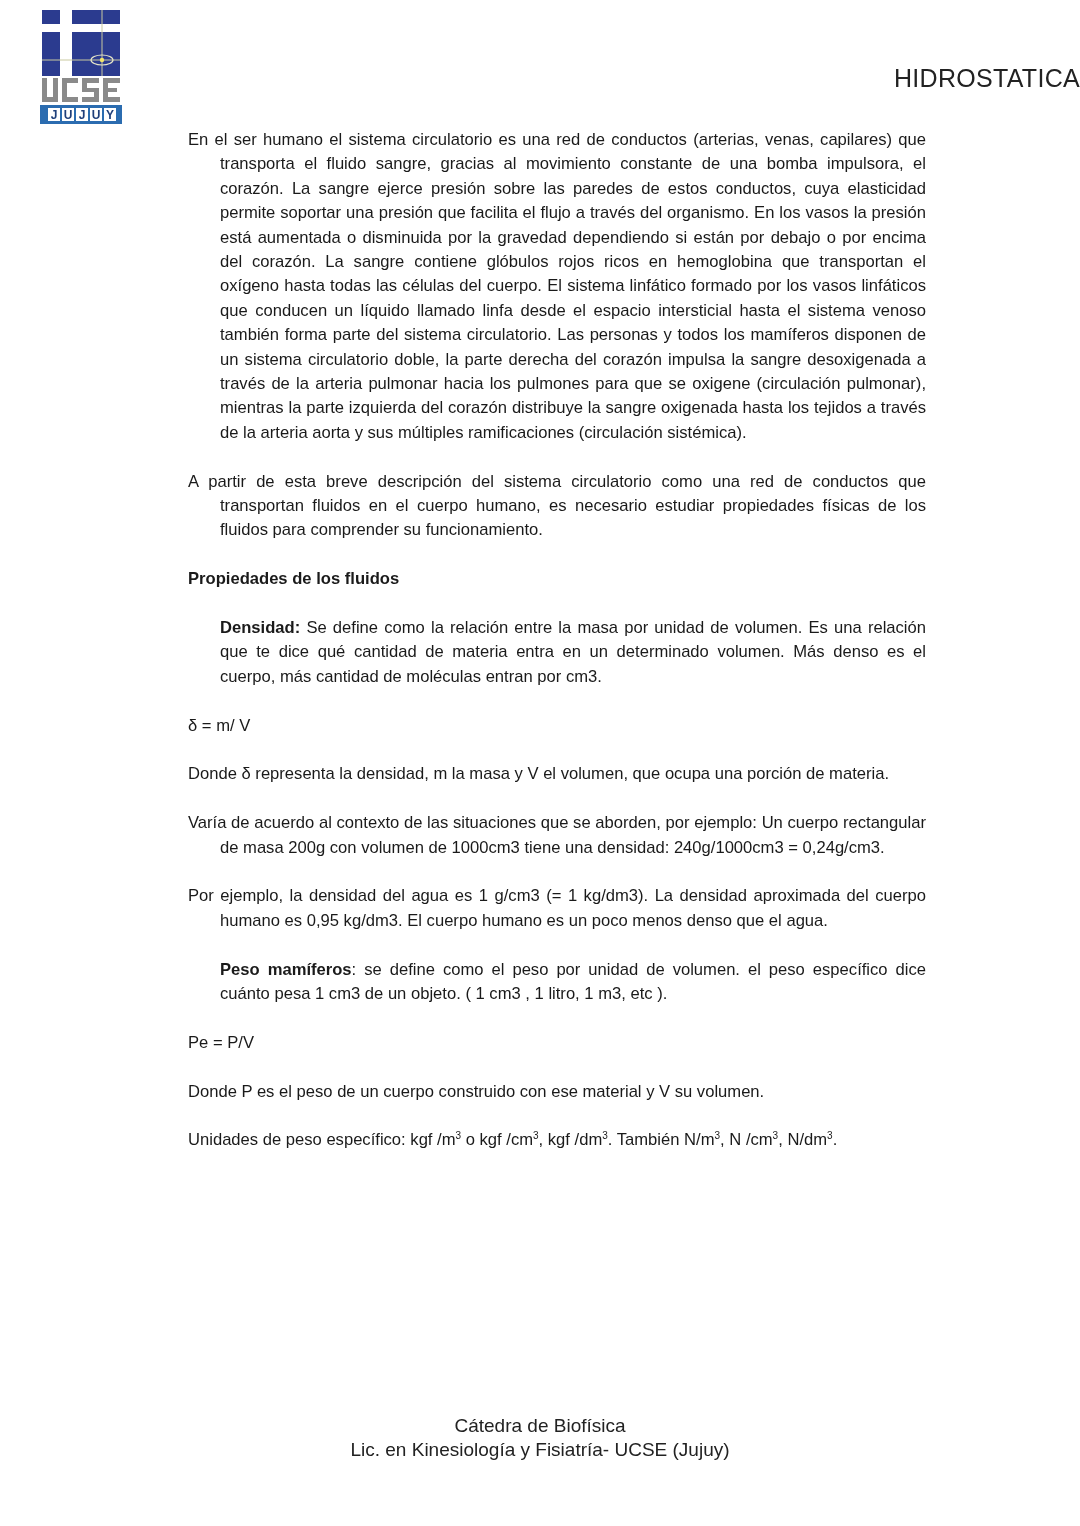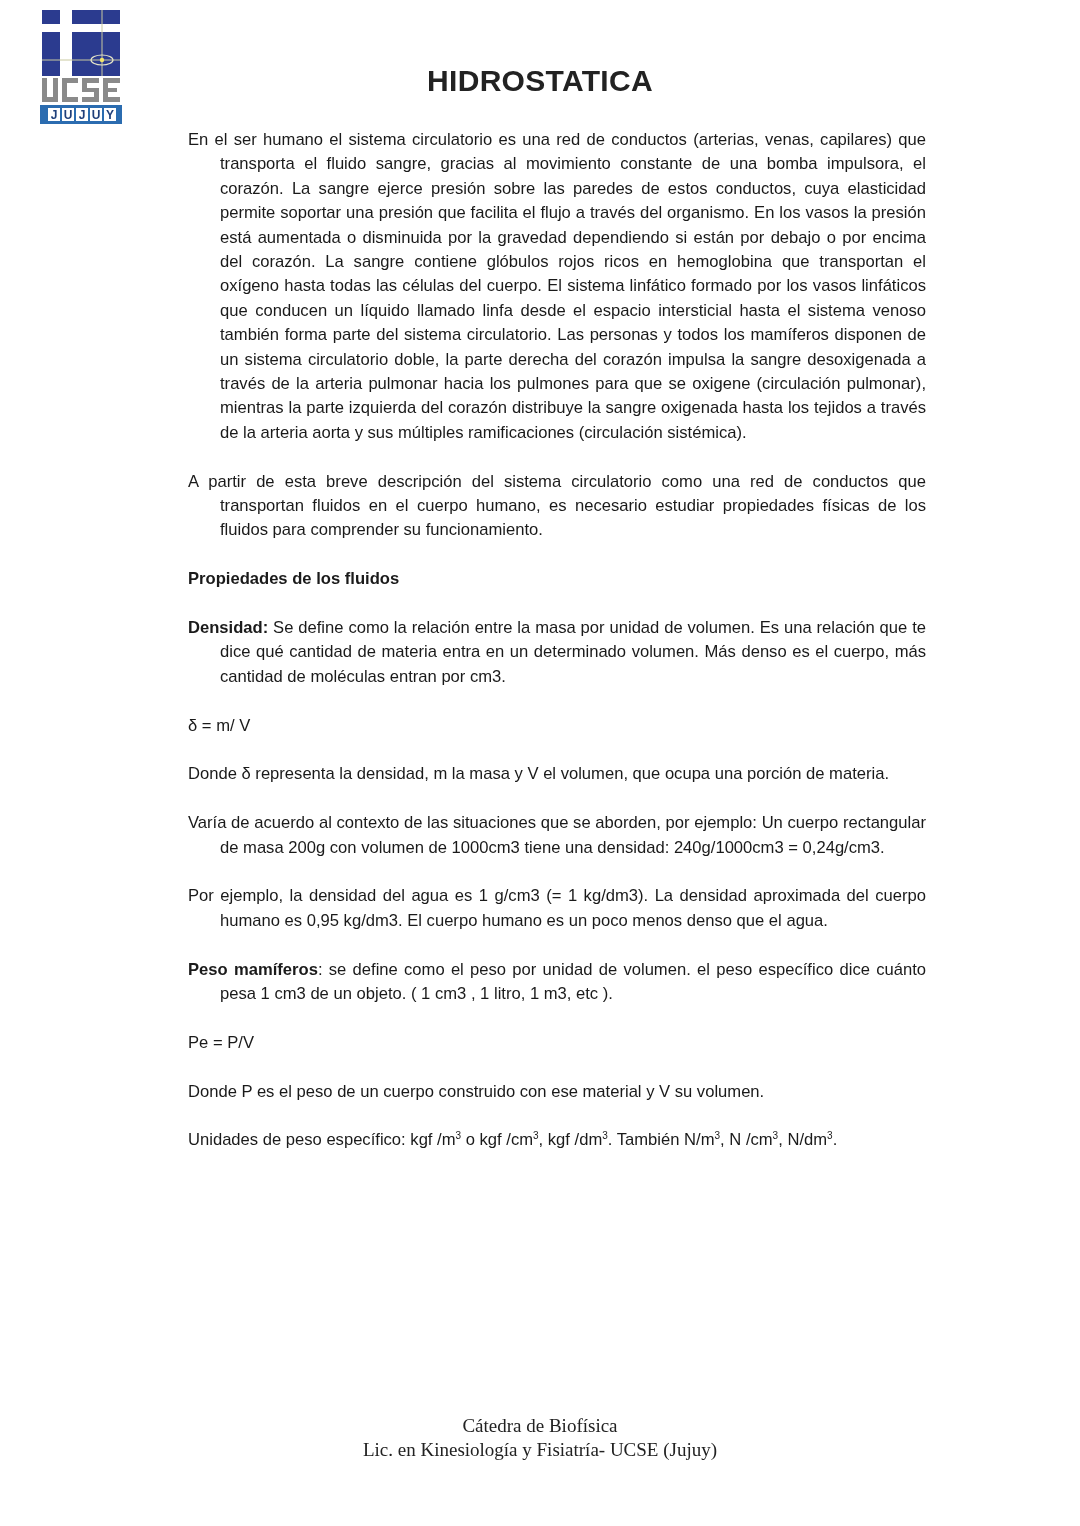--- a/index.html
+++ b/index.html
@@ -15,25 +15,25 @@
       position: absolute;
       left: 40px;
       top: 8px;
       width: 82px;
       height: 116px;
     }
     .header-title {
       position: absolute;
       left: 0; right: 0;
       top: 64px;
-      text-align: center;
-      font-size: 30px;
+      text-align: right;
+      font-size: 25px;
       letter-spacing: 0.3px;
       color: #222;
-      font-weight: bold;
+      font-weight: normal;
       margin: 0;
     }
     .content {
       position: absolute;
       left: 188px;
       top: 128px;
       width: 738px;
       font-size: 16.6px;
       line-height: 24.4px;
       transform-origin: 0 0;
@@ -45,28 +45,28 @@
       text-indent: -32px;
     }
     .heading-u {
       font-weight: bold;
       margin: 0 0 24.4px 0;
     }
     .formula {
       margin: 0 0 24.4px 0;
       padding-left: 0;
     }
-    b { font-weight: bold; }
+    b { font-weight: bold; margin-left: 32px; }
     sup { font-size: 10px; line-height: 0; vertical-align: 6px; }
     .footer {
       position: absolute;
       left: 0; right: 0;
       top: 1414px;
       text-align: center;
-      font-family: Liberation Serif, serif;
+      font-family: Liberation Sans, sans-serif;
       font-size: 19px;
       line-height: 24px;
       color: #222;
     }
   </style>
 </head>
 <body>
 
 <div class="logo">
   <svg width="82" height="116" viewBox="0 0 82 116" xmlns="http://www.w3.org/2000/svg">

